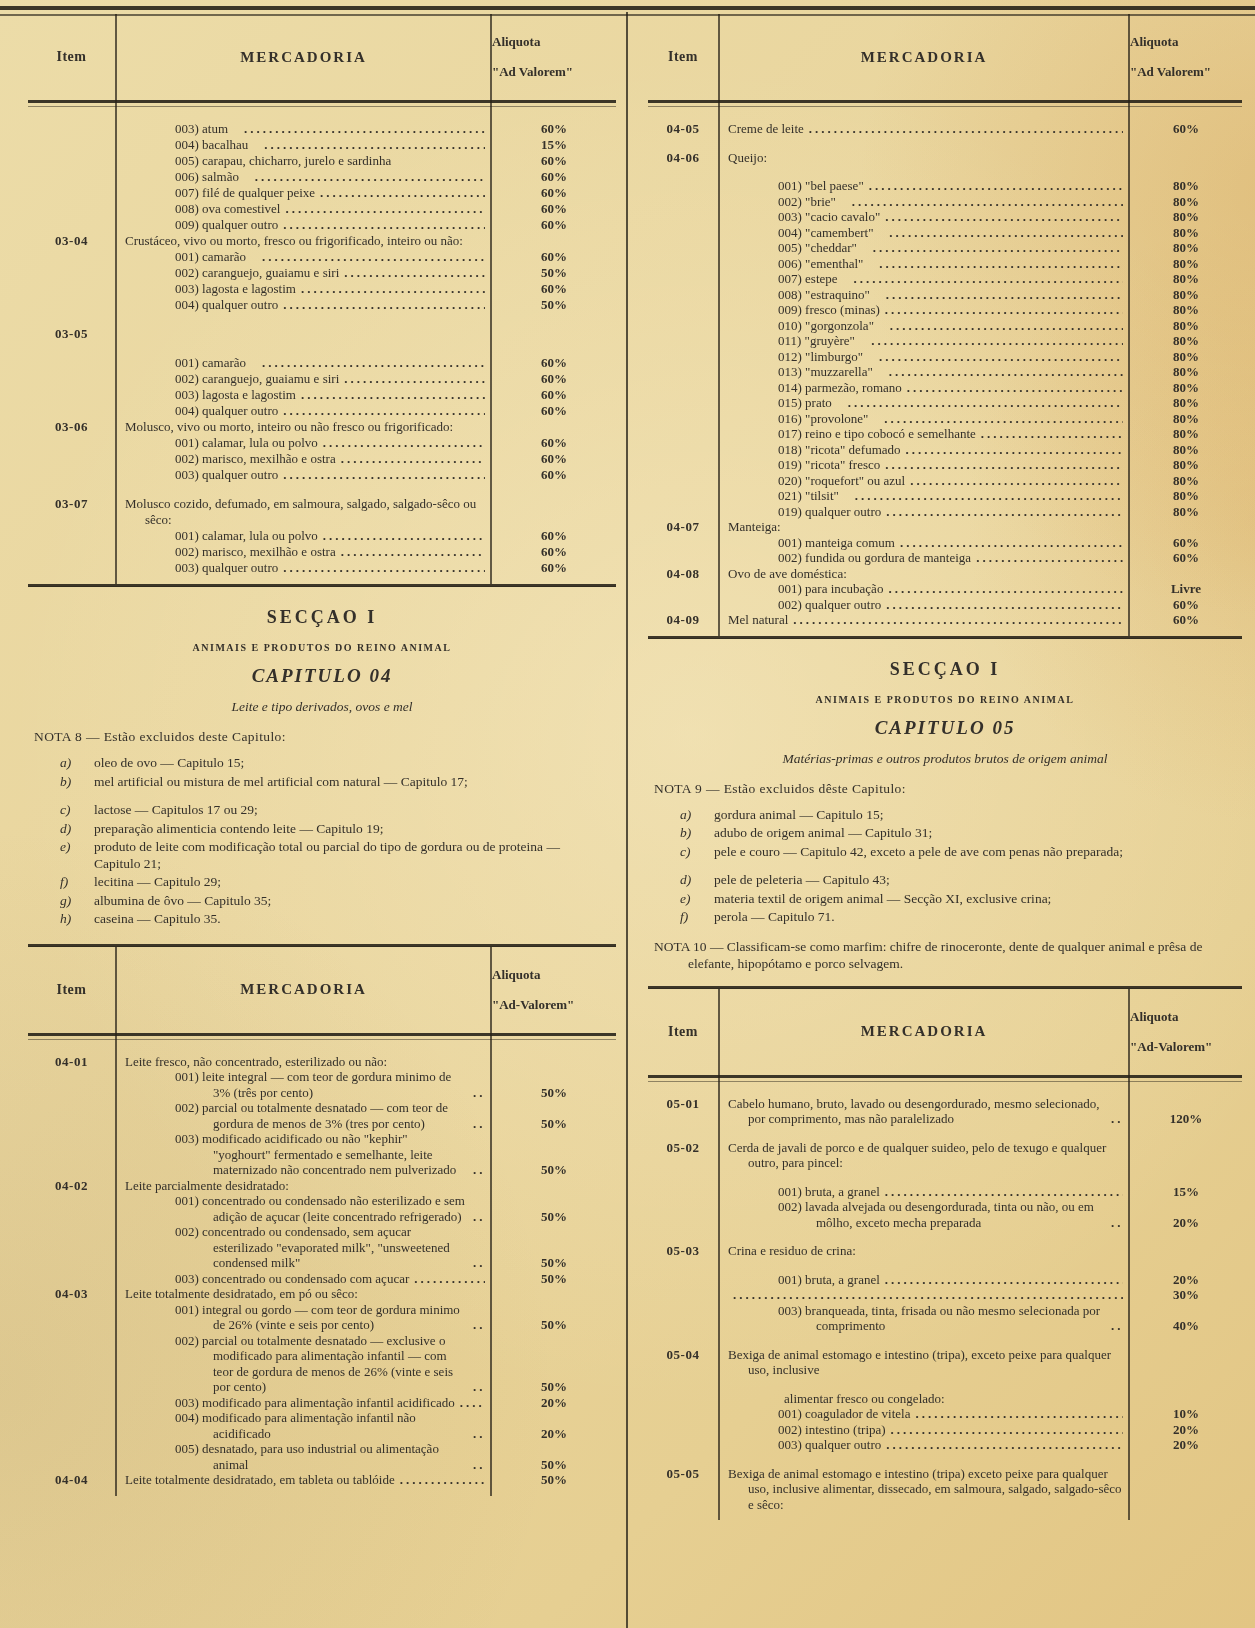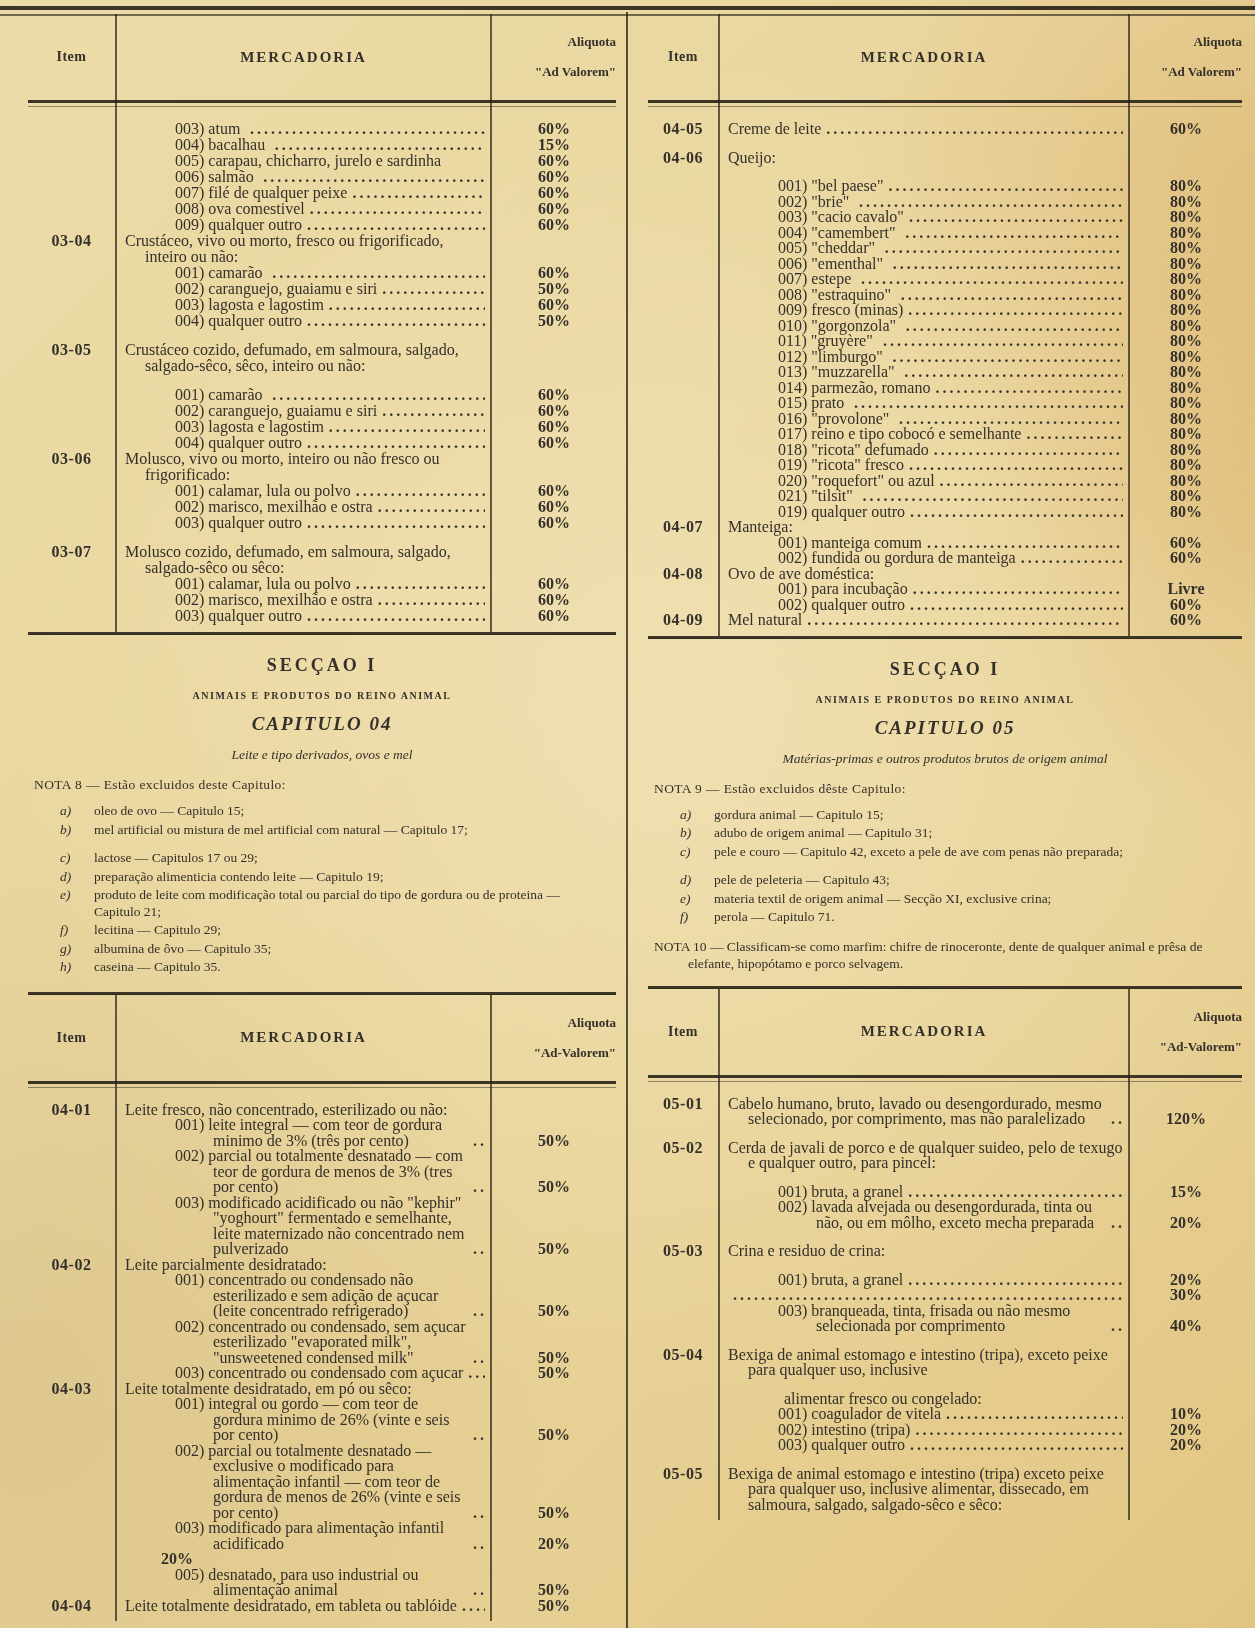--- a/index.html
+++ b/index.html
@@ -32,27 +32,27 @@
     background:rgba(38,33,23,.7);}
   .tbl-left::before{left:87px;} .tbl-left::after{right:124px;}
   .tbl-right::before{left:70px;} .tbl-right::after{right:112px;}
 
   .thead{display:flex;align-items:stretch;height:86px;}
   .thead .h-item{display:flex;align-items:center;justify-content:center;
     font-weight:700;font-size:14px;letter-spacing:.5px;}
   .tbl-left .h-item{width:87px;} .tbl-right .h-item{width:70px;}
   .thead .h-merc{flex:1;display:flex;align-items:center;justify-content:center;
     font-weight:700;font-size:15px;letter-spacing:2px;}
-  .thead .h-ali{display:flex;flex-direction:column;align-items:flex-end;justify-content:center;
+  .thead .h-ali{display:flex;flex-direction:column;align-items:flex-start;justify-content:center;
     gap:14px;font-weight:700;font-size:13px;}
   .tbl-left .h-ali{width:124px;} .tbl-right .h-ali{width:112px;}
   .rule-heavy{height:2px;background:rgba(30,26,18,.85);border-bottom:1px solid rgba(30,26,18,.35);}
   .rule-head{height:3px;border-top:3px solid rgba(30,26,18,.85);border-bottom:1px solid rgba(30,26,18,.45);}
 
-  .tbody{padding:14px 0 8px 0;font-size:16px;line-height:16px;}
+  .tbody{padding:14px 0 8px 0;font-size:13px;line-height:16px;}
   .tbody-dense{line-height:15.5px;}
   .trow{display:flex;align-items:flex-start;}
   .trow.gap{margin-top:13px;}
   .c-code{flex:0 0 auto;text-align:center;font-weight:700;letter-spacing:.5px;}
   .tbl-left .c-code{width:87px;} .tbl-right .c-code{width:70px;}
   .c-desc{flex:1;display:flex;min-width:0;padding:0 5px 0 10px;}
   .c-rate{flex:0 0 auto;text-align:center;font-weight:700;align-self:flex-end;}
   .tbl-left .c-rate{width:124px;} .tbl-right .c-rate{width:112px;}
   .txt{flex:0 1 auto;}
   .lvl0 .txt{padding-left:20px;text-indent:-20px;}
@@ -184,23 +184,20 @@
           <div class="trow lvl1">
             <div class="c-code"></div>
             <div class="c-desc">
               <span class="txt">004) qualquer outro</span>
               <span class="leader"></span>
             </div>
             <div class="c-rate">50%</div>
           </div>
           <div class="trow lvl0 gap">
             <div class="c-code">03-05</div>
-            <div class="c-desc">
-              <span class="txt">Crustáceo cozido, defumado, em salmoura, salgado, salgado-sêco, sêco, inteiro ou não:</span>
-            </div>
             <div class="c-rate"></div>
           </div>
           <div class="trow lvl1 gap">
             <div class="c-code"></div>
             <div class="c-desc">
               <span class="txt">001) camarão</span>
               <span class="leader"></span>
             </div>
             <div class="c-rate">60%</div>
           </div>
@@ -436,20 +433,24 @@
           <div class="trow lvl1">
             <div class="c-code"></div>
             <div class="c-desc">
               <span class="txt">003) modificado para alimentação infantil acidificado</span>
               <span class="leader"></span>
             </div>
             <div class="c-rate">20%</div>
           </div>
           <div class="trow lvl1">
             <div class="c-code"></div>
+            <div class="c-desc">
+              <span class="txt">004) modificado para alimentação infantil não acidificado</span>
+              <span class="leader"></span>
+            </div>
             <div class="c-rate">20%</div>
           </div>
           <div class="trow lvl1">
             <div class="c-code"></div>
             <div class="c-desc">
               <span class="txt">005) desnatado, para uso industrial ou alimentação animal</span>
               <span class="leader"></span>
             </div>
             <div class="c-rate">50%</div>
           </div>

